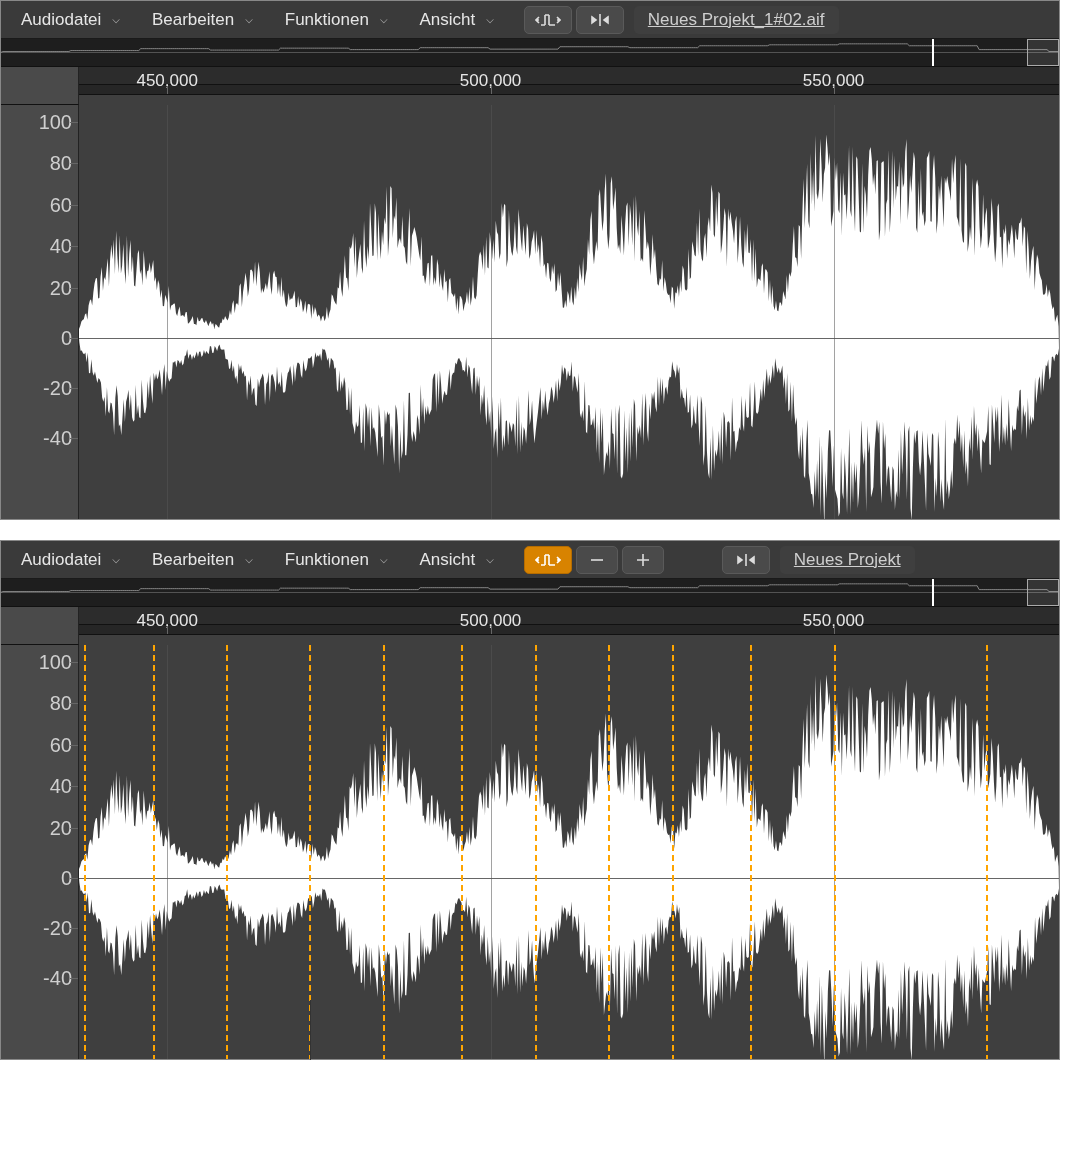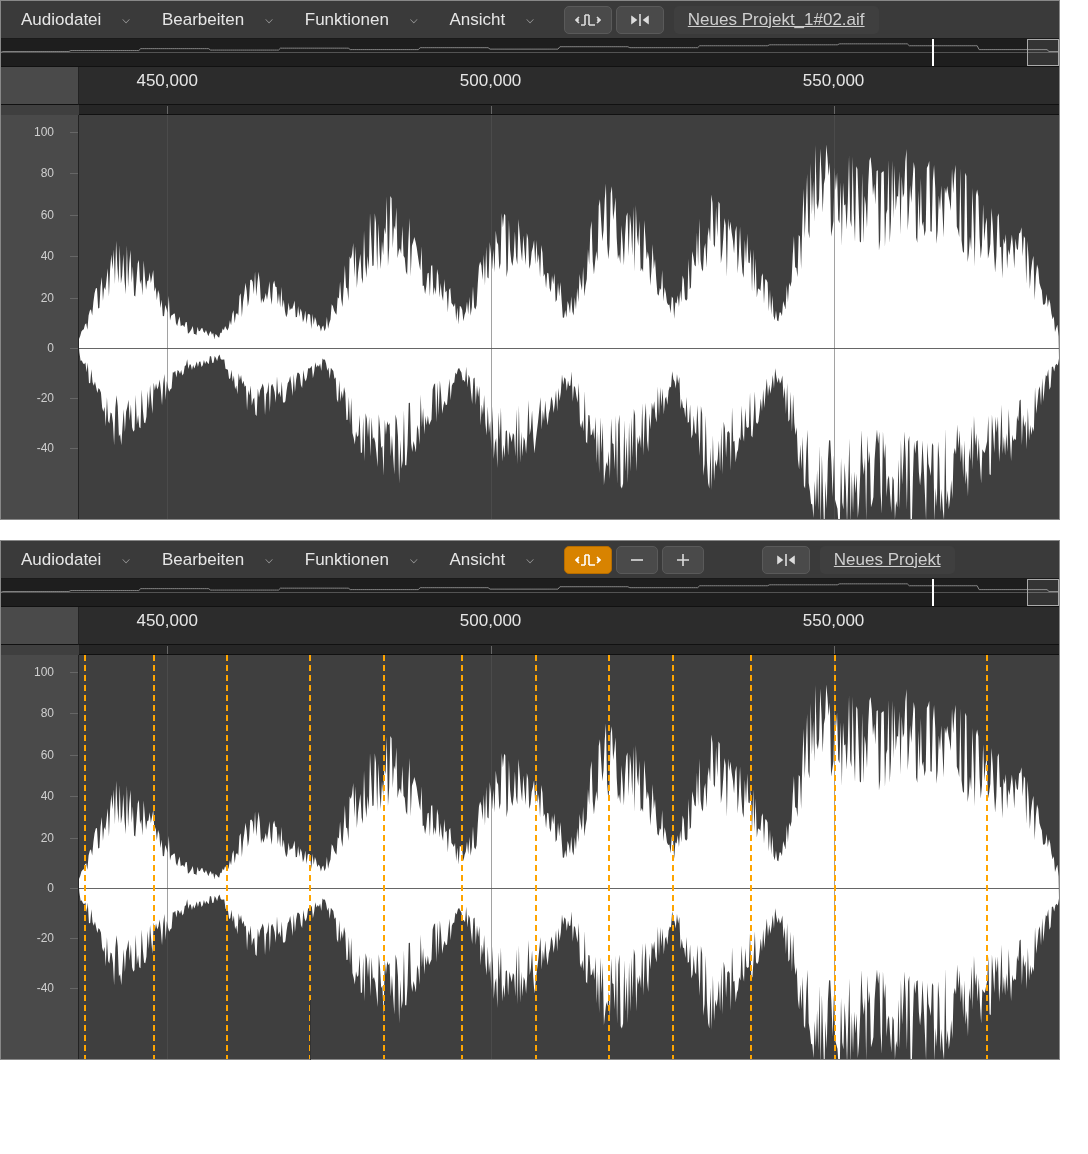--- a/index.html
+++ b/index.html
@@ -42,21 +42,21 @@
     align-items:center;
     gap:4px;
     background:var(--toolbar);
     padding:4px 6px;
     height:38px;
     border-bottom:1px solid #1a1a1a;
     white-space:nowrap;
   }
   .menu-btn{
     display:flex;align-items:center;
-    gap:21px;
+    gap:11px;
     padding:0 14px;
     height:28px;
     color:var(--text);
     cursor:pointer;
     font-size:17px;
     border-radius:5px;
     position:relative;
   }
   .menu-btn .chev{
     font-size:10px;opacity:.7;
@@ -101,21 +101,21 @@
   }
   .ov-window{
     position:absolute;top:0;bottom:0;
     border:1px solid #aaa;
     background:rgba(255,255,255,0.1);
   }
 
   
   .ruler{
     position:relative;
-    height:48px;
+    height:28px;
     background:var(--bg-dark);
     border-bottom:1px solid #111;
     margin-left:78px;
   }
   .ruler-tick{
     position:absolute;bottom:0;
     width:1px;height:8px;background:#666;
   }
   .ruler-label{
     position:absolute;top:4px;
@@ -134,22 +134,22 @@
     display:flex;
   }
   .y-axis{
     width:78px;
     flex:0 0 78px;
     background:#4a4a4a;
     border-right:1px solid #222;
     position:relative;
   }
   .y-tick{
-    position:absolute;right:24px;
-    font-size:12px;color:#cfcfcf;
+    position:absolute;right:6px;
+    font-size:20px;color:#cfcfcf;
     transform:translateY(-50%);
   }
   .y-line{
     position:absolute;right:0;
     width:8px;height:1px;background:#666;
   }
   .wave-wrap{
     flex:1;
     position:relative;
     background:var(--bg);

